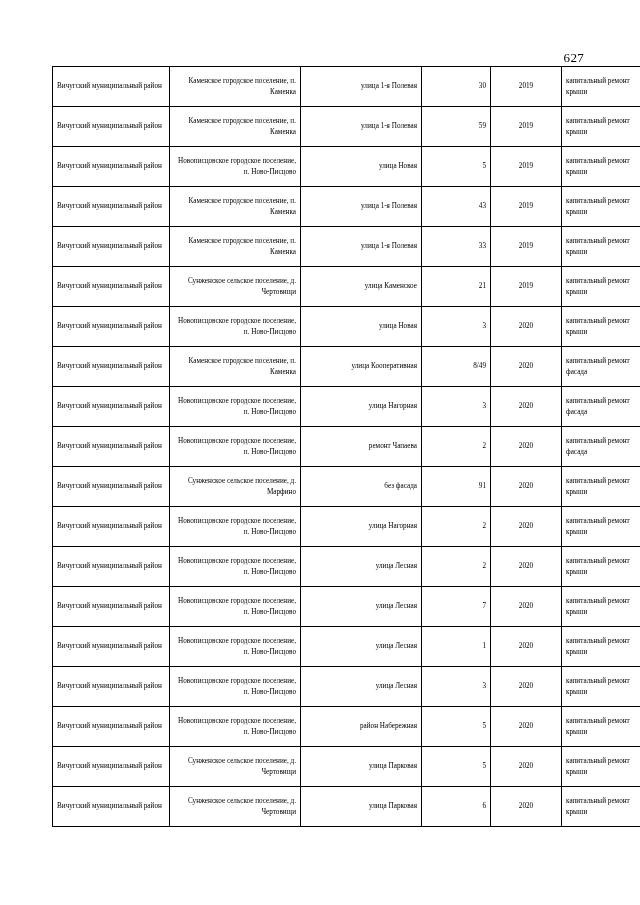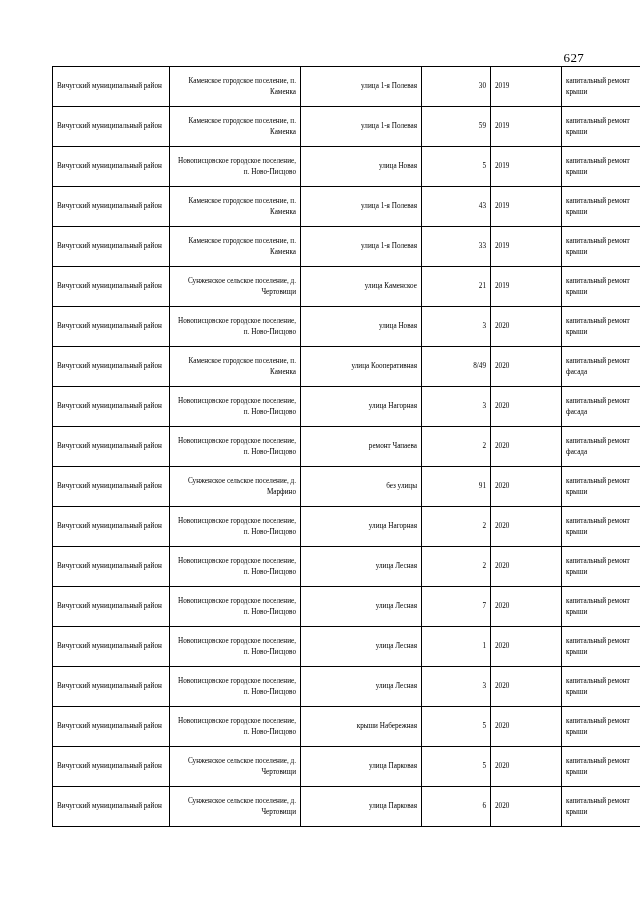--- a/index.html
+++ b/index.html
@@ -59,21 +59,21 @@
   td.c-street {
     width: 112px;
     text-align: right;
   }
   td.c-house {
     width: 60px;
     text-align: right;
   }
   td.c-year {
     width: 62px;
-    text-align: left;
+    text-align: center;
   }
   td.c-work {
     width: 72px;
     text-align: left;
   }
   .row-h {
     height: 40px;
   }
 </style>
 </head>
@@ -162,21 +162,21 @@
             <td class="c-district">Вичугский муниципальный район</td>
             <td class="c-settlement">Новописцовское городское поселение, п. Ново-Писцово</td>
             <td class="c-street">ремонт Чапаева</td>
             <td class="c-house">2</td>
             <td class="c-year">2020</td>
             <td class="c-work">капитальный ремонт фасада</td>
           </tr>
           <tr class="row-h">
             <td class="c-district">Вичугский муниципальный район</td>
             <td class="c-settlement">Сунженское сельское поселение, д. Марфино</td>
-            <td class="c-street">без улицы</td>
+            <td class="c-street">без фасада</td>
             <td class="c-house">91</td>
             <td class="c-year">2020</td>
             <td class="c-work">капитальный ремонт крыши</td>
           </tr>
           <tr class="row-h">
             <td class="c-district">Вичугский муниципальный район</td>
             <td class="c-settlement">Новописцовское городское поселение, п. Ново-Писцово</td>
             <td class="c-street">улица Нагорная</td>
             <td class="c-house">2</td>
             <td class="c-year">2020</td>
@@ -210,21 +210,21 @@
             <td class="c-district">Вичугский муниципальный район</td>
             <td class="c-settlement">Новописцовское городское поселение, п. Ново-Писцово</td>
             <td class="c-street">улица Лесная</td>
             <td class="c-house">3</td>
             <td class="c-year">2020</td>
             <td class="c-work">капитальный ремонт крыши</td>
           </tr>
           <tr class="row-h">
             <td class="c-district">Вичугский муниципальный район</td>
             <td class="c-settlement">Новописцовское городское поселение, п. Ново-Писцово</td>
-            <td class="c-street">крыши Набережная</td>
+            <td class="c-street">район Набережная</td>
             <td class="c-house">5</td>
             <td class="c-year">2020</td>
             <td class="c-work">капитальный ремонт крыши</td>
           </tr>
           <tr class="row-h">
             <td class="c-district">Вичугский муниципальный район</td>
             <td class="c-settlement">Сунженское сельское поселение, д. Чертовищи</td>
             <td class="c-street">улица Парковая</td>
             <td class="c-house">5</td>
             <td class="c-year">2020</td>

